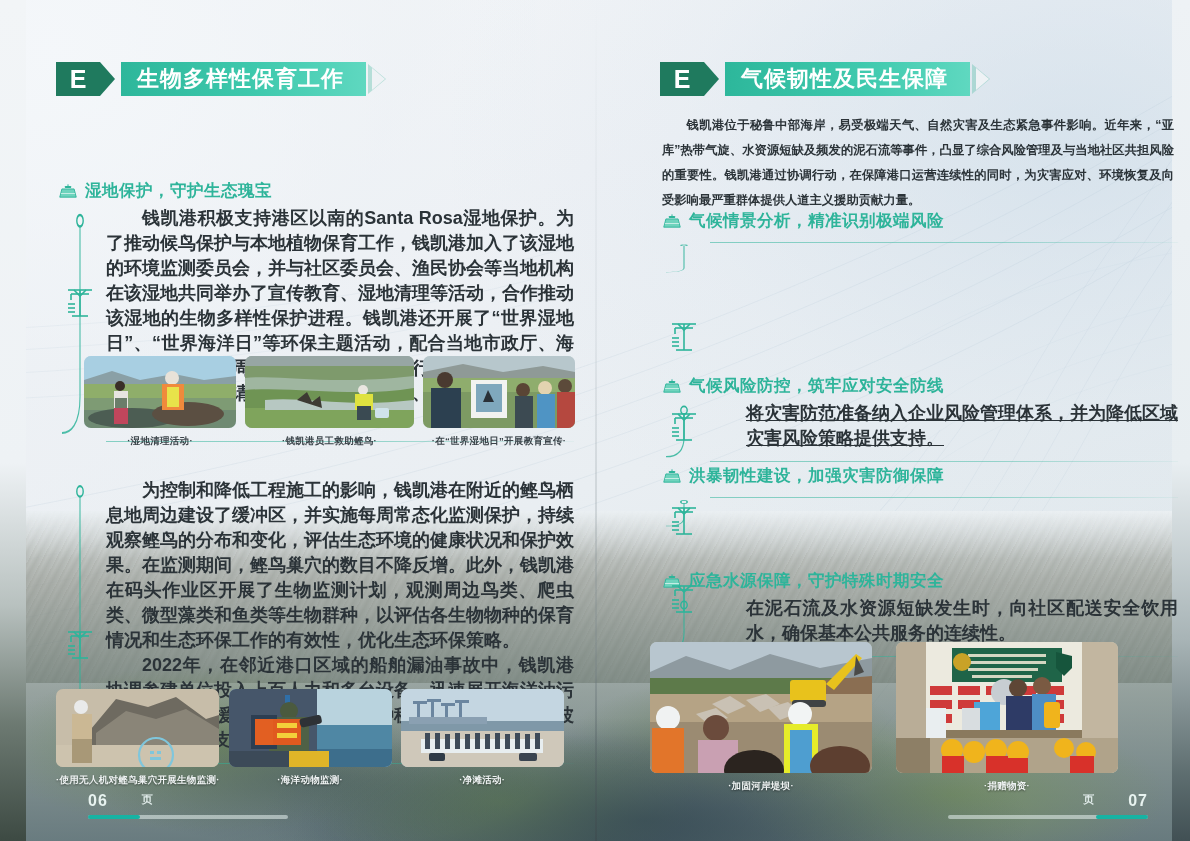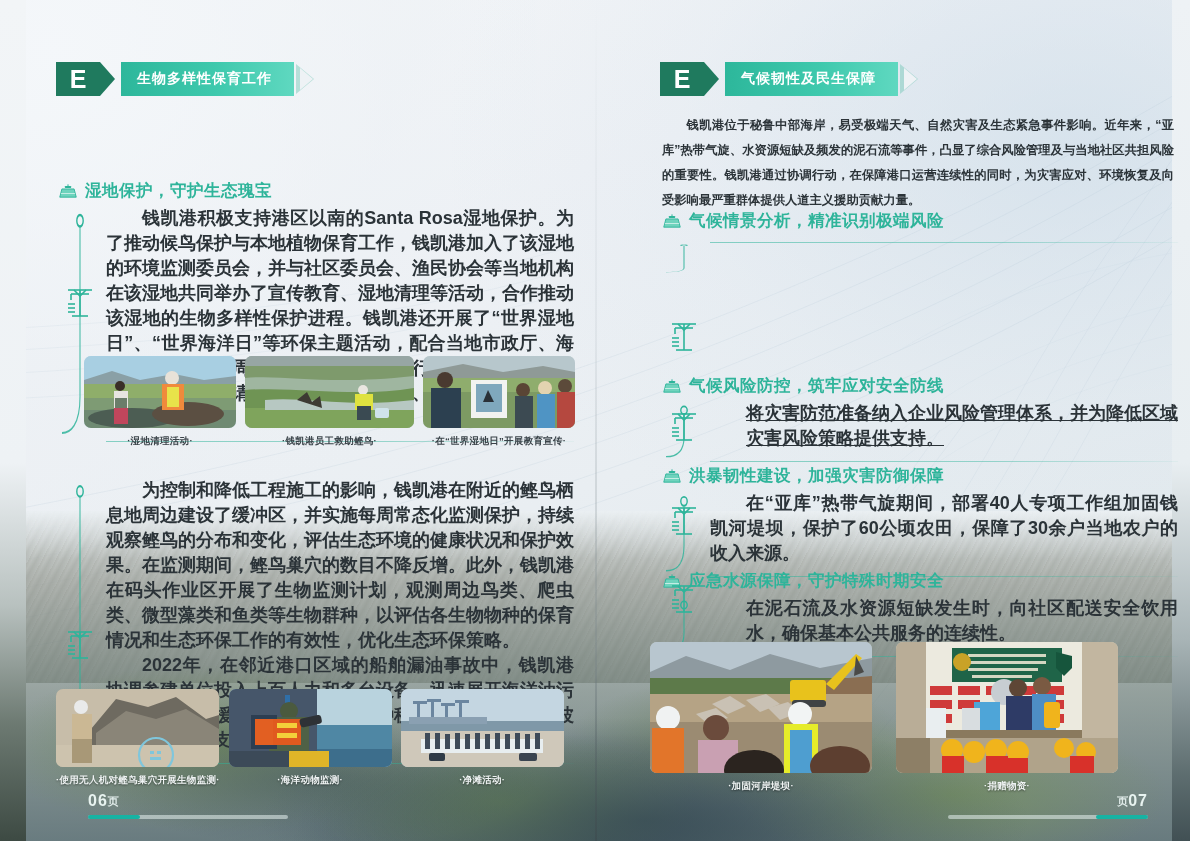--- a/index.html
+++ b/index.html
@@ -103,21 +103,21 @@
   }
   .badge-letter::after {
     content: ""; position: absolute; right: -15px; top: 0;
     border-top: 17px solid transparent; border-bottom: 17px solid transparent;
     border-left: 15px solid #1f7a5e;
   }
   .badge-title {
     margin-left: 21px; padding: 0 22px 0 16px;
     background: linear-gradient(90deg, #2db79b 0%, #3ec9ad 55%, #5fd8c0 100%);
     display: flex; align-items: center;
-    color: #ffffff; font-size: 14px; font-weight: 700; letter-spacing: 1px;
+    color: #ffffff; font-size: 22px; font-weight: 700; letter-spacing: 1px;
     position: relative;
   }
   .badge-arrow {
     width: 22px; position: relative; margin-left: 2px;
   }
   .badge-arrow::before {
     content: ""; position: absolute; left: 0; top: 2px;
     width: 0; height: 0;
     border-top: 15px solid transparent; border-bottom: 15px solid transparent;
     border-left: 18px solid rgba(110,198,180,0.45);
@@ -170,21 +170,21 @@
     margin-top: 7px; text-align: center;
     font-size: 9.5px; color: #3a4349; font-weight: 700; letter-spacing: .3px;
     white-space: nowrap;
   }
   .cap-light { color: #f0f4f4; text-shadow: 0 1px 2px rgba(0,0,0,.45); }
 
   
   .pagenum { position: absolute; bottom: 22px; display: flex; flex-direction: column; }
   .pagenum-l { left: 52px; align-items: flex-start; }
   .pagenum-r { right: 52px; align-items: flex-end; }
-  .pn-row { display: flex; align-items: center; }
+  .pn-row { display: flex; align-items: flex-start; gap: 34px; }
   .pn-num { color: #e8f3f0; font-size: 16px; font-weight: 700; letter-spacing: 1px; }
   .pn-label { color: #dfeae8; font-size: 11px; font-weight: 700; }
   .pn-bar { margin-top: 5px; width: 200px; height: 4px; background: rgba(230,240,238,0.55); border-radius: 2px; position: relative; }
   .pn-bar i { position: absolute; top: 0; height: 4px; width: 52px; background: #17b3a3; border-radius: 2px; }
   .pn-bar.left i  { left: 0; }
   .pn-bar.right i { right: 0; }
 </style>
 </head>
 <body>
 
@@ -570,23 +570,20 @@
           <path d="M3.4 11.5 L20.6 11.5" stroke="#ffffff" stroke-width="1" opacity=".75"></path>
         </svg>
         <span>洪暴韧性建设，加强灾害防御保障</span>
       </div>
       <div class="sub-body">
         <div class="timeline">
           <svg viewBox="0 0 44 62" preserveAspectRatio="none" xmlns="http://www.w3.org/2000/svg">
             <circle cx="22" cy="6" r="3.2" fill="none" stroke="#2eb49a" stroke-width="1.4"></circle>
             <path d="M22 9.5 L22 38 C 22 54, 12 56, 4 56" fill="none" stroke="#2eb49a" stroke-width="1.1" opacity=".85"></path>
           </svg>
-        </div>
-        <div class="sub-text">
-          <p>在“亚库”热带气旋期间，部署40人专项工作组加固钱凯河堤坝，保护了60公顷农田，保障了30余户当地农户的收入来源。</p>
         </div>
         <div class="divider"></div>
       </div>
     </div>
 
     <svg style="position:absolute;left:22px;top:500px;width:44px;height:42px;" viewBox="0 0 44 42" xmlns="http://www.w3.org/2000/svg">
       <g stroke="#2eb49a" stroke-width="1.6" fill="none">
         <path d="M10 8 L34 8"></path>
           <path d="M22 8 L22 34"></path>
           <path d="M13 12 L31 12"></path>

